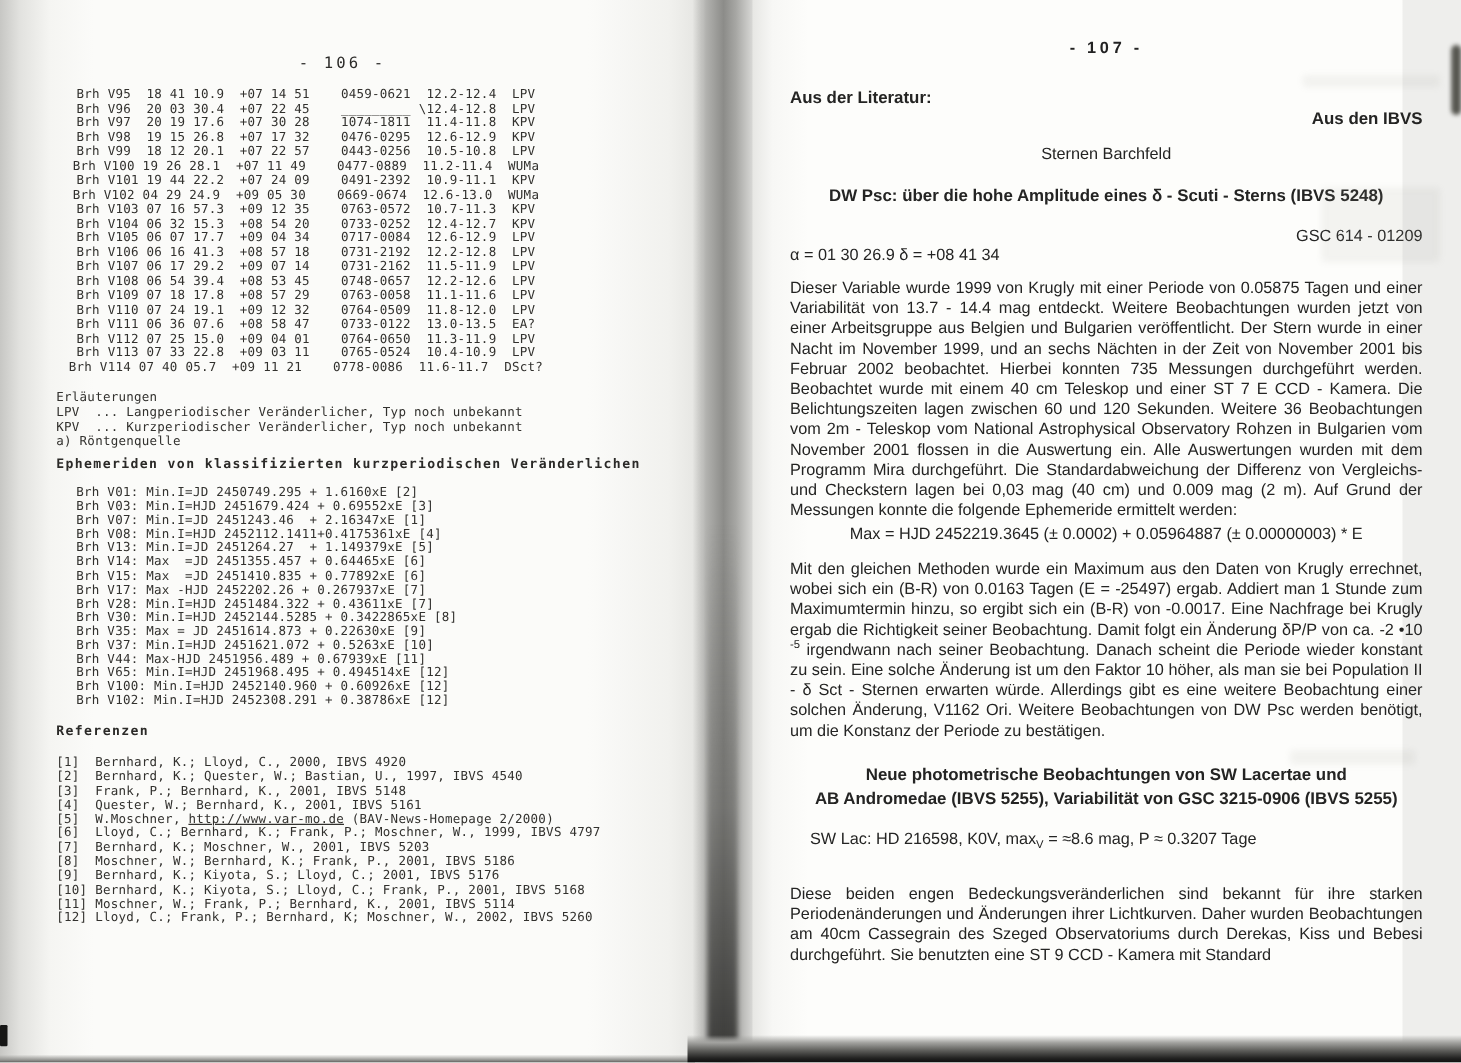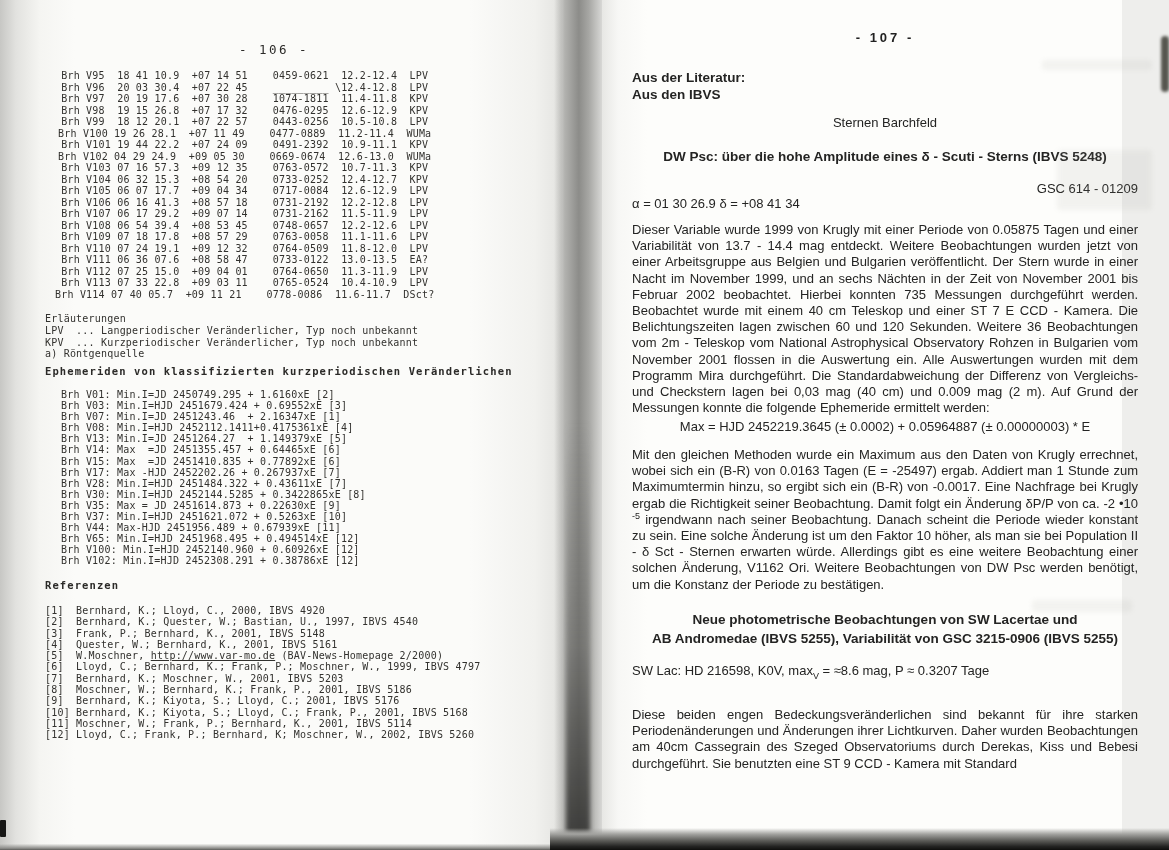--- a/index.html
+++ b/index.html
@@ -63,31 +63,31 @@
   #eph-list { position:absolute; left:61px; top:389px; line-height:11.1px; }
   #ref-heading { top:579px; }
   #refs { position:absolute; left:45px; top:605px; }
   #refs .mono { line-height:11.3px; }
   .u { text-decoration:underline; }
 
   
   .rc { position:absolute; left:30px; width:506px; }
   #pagenum-right { top:30px; text-align:center; font-weight:bold; font-size:13px; letter-spacing:3px; color:#222; }
   #kicker { top:70px; font-weight:bold; font-size:13.5px; }
-  #series-title { top:87px; text-align:left; font-weight:bold; font-size:13.5px; }
+  #series-title { top:87px; text-align:right; font-weight:bold; font-size:13.5px; }
   #author { top:115px; text-align:center; font-size:13px; }
   #a1-title { top:149px; text-align:center; font-weight:bold; font-size:13.5px; }
   #object-id { top:181px; font-size:13px;text-align:right; }
   #coords { top:196px; font-size:13px; }
   .para { font-size:13px; line-height:16.2px; text-align:justify; }
   #para1 { top:222px; }
   #formula { top:419px; text-align:center; font-size:13px; }
   #para2 { top:447px; }
   #a2-title { top:611px; text-align:center; font-weight:bold; font-size:13.5px; line-height:18.5px; }
-  #stars { top:663px; font-size:13px; line-height:16.5px; }
+  #stars { top:663px; font-size:13px; line-height:16.5px;margin-left:16px; }
   #para3 { top:707px; }
   sup { font-size:9px; vertical-align:super; line-height:0; }
   sub { font-size:9px; vertical-align:sub; line-height:0; }
 </style>
 </head>
 <body>
 
 <div class="page" id="page-left">
   <div id="pagenum-left">-  106  -</div>
 

